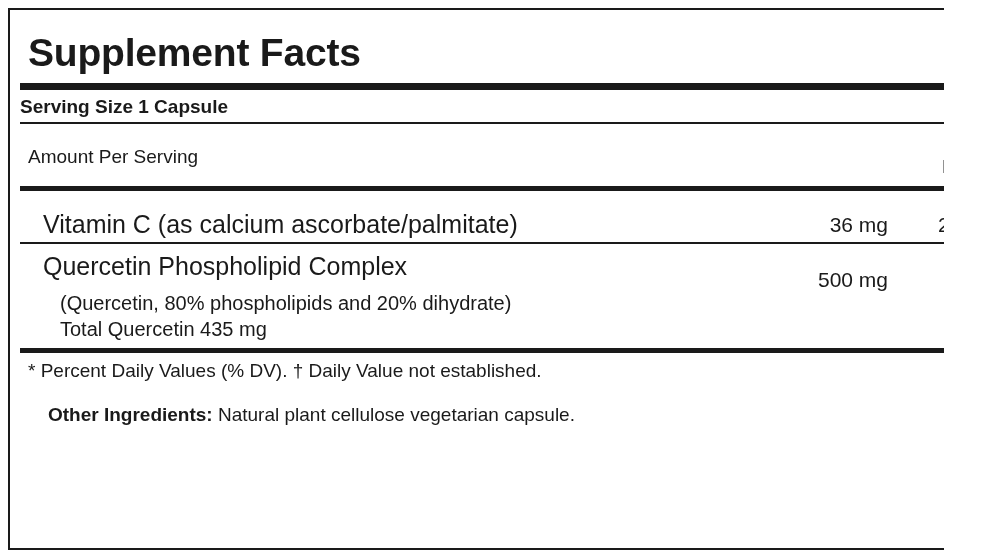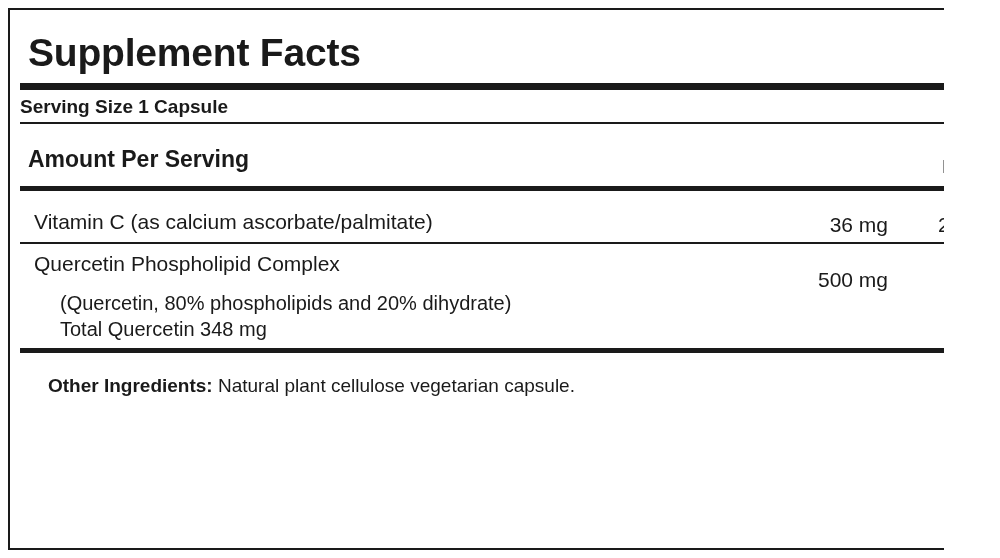--- a/index.html
+++ b/index.html
@@ -64,41 +64,41 @@
     padding: 6px 4px 4px 0;
   }
   .amount-row {
     position: relative;
     height: 62px;
   }
   .amount-label {
     position: absolute;
     left: 8px;
     top: 22px;
-    font-size: 23px;
-    font-weight: bold;
+    font-size: 19px;
+    font-weight: normal;
   }
   .dv-head {
     position: absolute;
     right: 4px;
     top: 4px;
     text-align: right;
     font-size: 19px;
     font-weight: bold;
     line-height: 1.35;
   }
   .nutrient {
     position: relative;
     height: 43px;
   }
   .nutrient .nm {
     position: absolute;
-    left: 14px;
+    left: 23px;
     top: 11px;
-    font-size: 21px;
+    font-size: 25px;
   }
   .nutrient .amt {
     position: absolute;
     right: 92px;
     top: 14px;
     font-size: 21px;
     text-align: right;
   }
   .nutrient .dv {
     position: absolute;
@@ -165,25 +165,26 @@
       <div class="rule-thin"></div>
 
       <div class="nutrient second">
         <div class="nm">Quercetin Phospholipid Complex</div>
         <div class="amt">500 mg</div>
         <div class="dv">†</div>
       </div>
 
       <div class="subnotes">
         <div>(Quercetin, 80% phospholipids and 20% dihydrate)</div>
-        <div>Total Quercetin 348 mg</div>
+        <div>Total Quercetin 435 mg</div>
       </div>
 
       <div class="rule-med"></div>
 
+      <div class="footnote">* Percent Daily Values (% DV). † Daily Value not established.</div>
 
       <div class="other">
         <b>Other Ingredients: </b>
         <span>Natural plant cellulose vegetarian capsule.</span>
       </div>
 
     </div>
   </div>
 </div>
 

